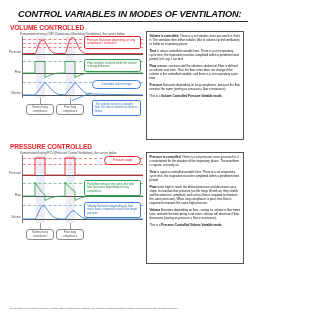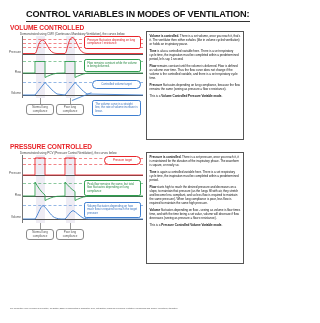--- a/index.html
+++ b/index.html
@@ -5,21 +5,21 @@
   * { box-sizing: border-box; margin: 0; padding: 0; }
   html, body {
     width: 250px; height: 323px;
     background: #ffffff;
     font-family: "Liberation Sans", sans-serif;
     overflow: hidden;
   }
   .page { position: relative; width: 250px; height: 323px; background:#fff; }
 
   
-  .title-wrap { position:absolute; left:26px; top:9px; width:230px; }
+  .title-wrap { position:absolute; left:18px; top:9px; width:230px;font-style:italic; }
   .title {
     font-size: 9.2px; font-weight: bold; color:#111; letter-spacing:-0.15px;
     border-bottom: 1.1px solid #333; padding-bottom: 1.5px; white-space: nowrap;
   }
 
   
   .sec-head {
     position:absolute; font-size:6.6px; font-weight:bold; color:#e8252a;
     letter-spacing:-0.1px; white-space:nowrap;
   }

